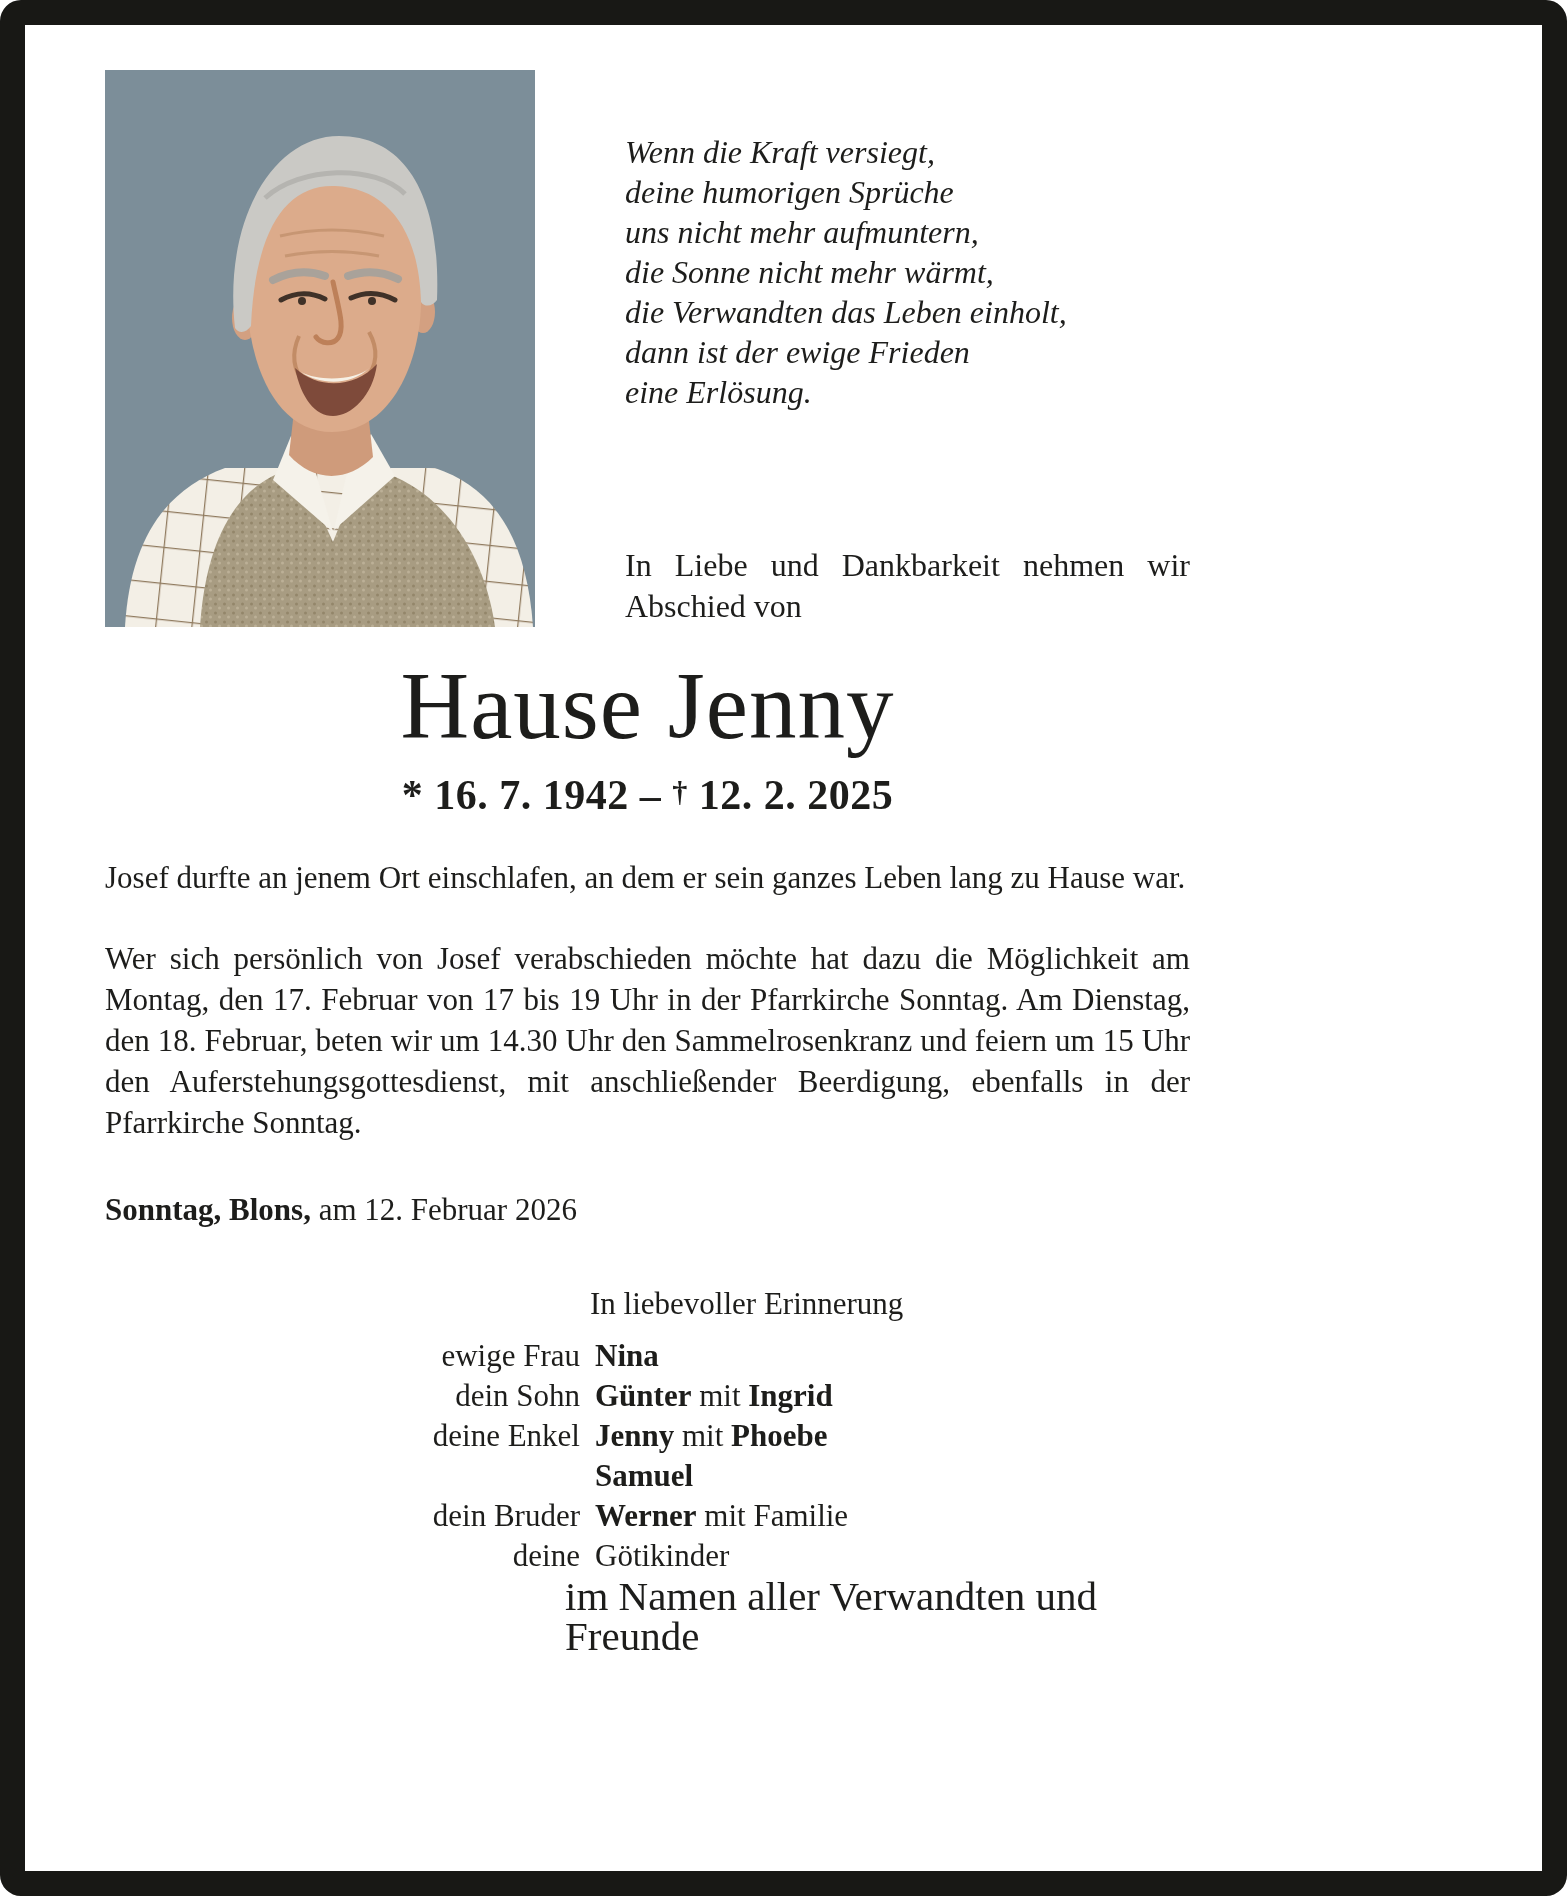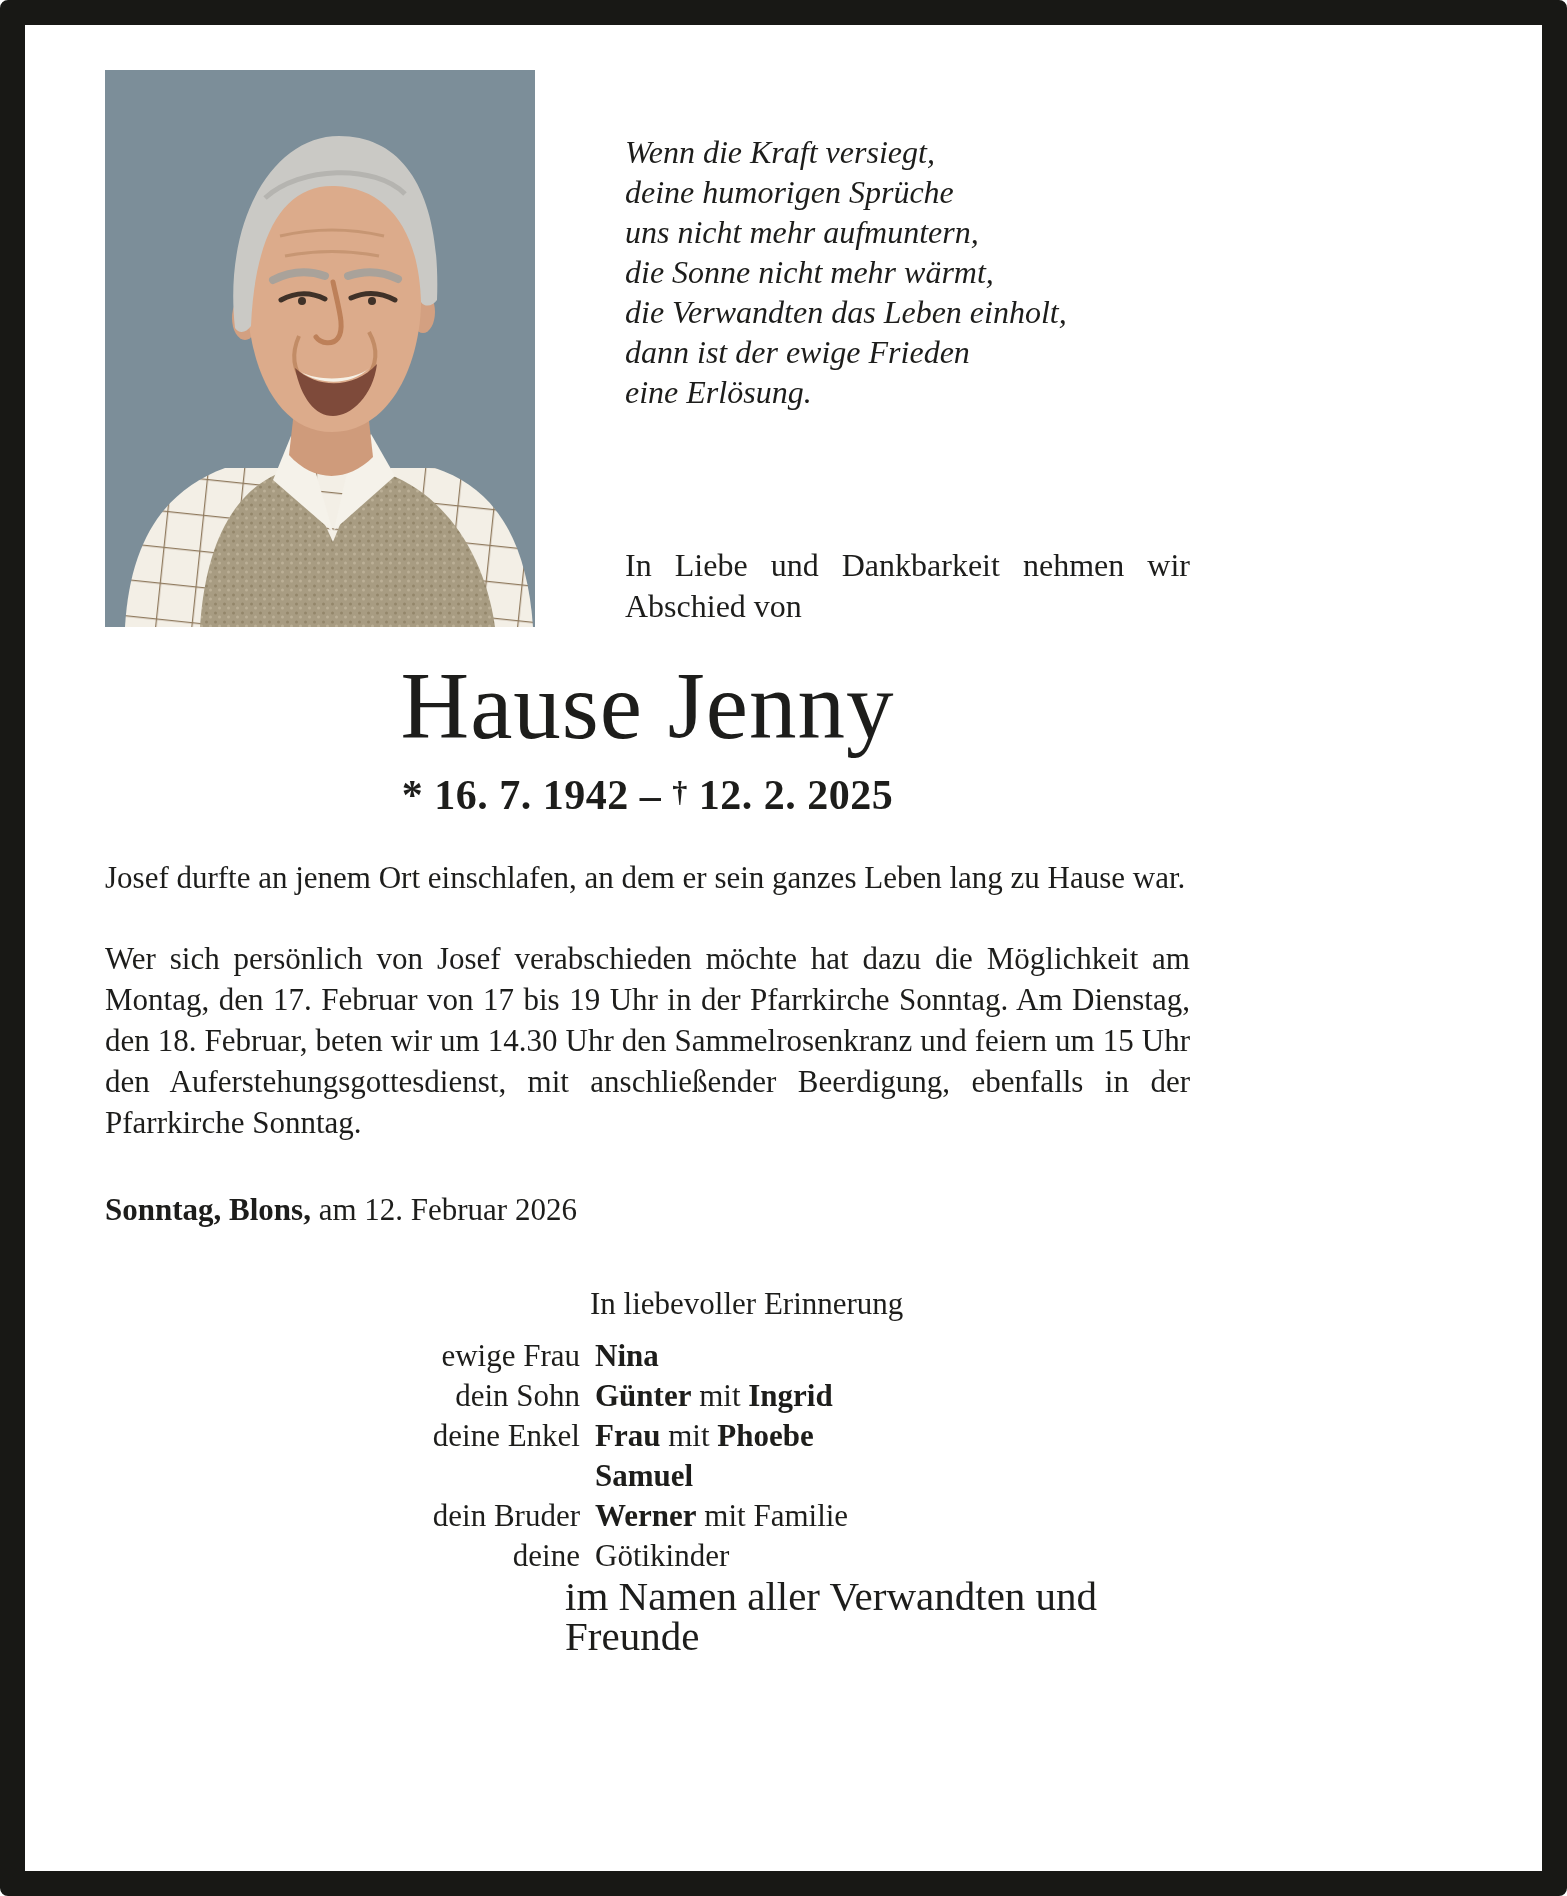--- a/index.html
+++ b/index.html
@@ -4,21 +4,21 @@
 <style>
   * { box-sizing: border-box; }
   html, body {
     margin: 0; padding: 0;
     background: #ffffff;
     font-family: "Liberation Serif", "DejaVu Serif", serif;
   }
   .frame {
     width: 1567px; height: 1896px;
     border: 25px solid #181815;
-    border-radius: 8px;
+    border-radius: 21px;
     background: #ffffff;
     overflow: hidden;
     color: #1d1d1b;
   }
   .content {
     padding: 45px 0 0 80px;
     width: 1165px; 
   }
 
   
@@ -181,21 +181,21 @@
       <div class="family-row">
         <span class="fam-label">ewige Frau</span>
         <span class="fam-names"><span class="bold">Nina</span><span></span><span class="bold"></span><span></span></span>
       </div>
       <div class="family-row">
         <span class="fam-label">dein Sohn</span>
         <span class="fam-names"><span class="bold">Günter</span><span> mit </span><span class="bold">Ingrid</span><span></span></span>
       </div>
       <div class="family-row">
         <span class="fam-label">deine Enkel</span>
-        <span class="fam-names"><span class="bold">Frau</span><span> mit </span><span class="bold">Phoebe</span><span></span></span>
+        <span class="fam-names"><span class="bold">Jenny</span><span> mit </span><span class="bold">Phoebe</span><span></span></span>
       </div>
       <div class="family-row">
         <span class="fam-label"></span>
         <span class="fam-names"><span class="bold">Samuel</span><span></span><span class="bold"></span><span></span></span>
       </div>
       <div class="family-row">
         <span class="fam-label">dein Bruder</span>
         <span class="fam-names"><span class="bold">Werner</span><span></span><span class="bold"></span><span> mit Familie</span></span>
       </div>
       <div class="family-row">

